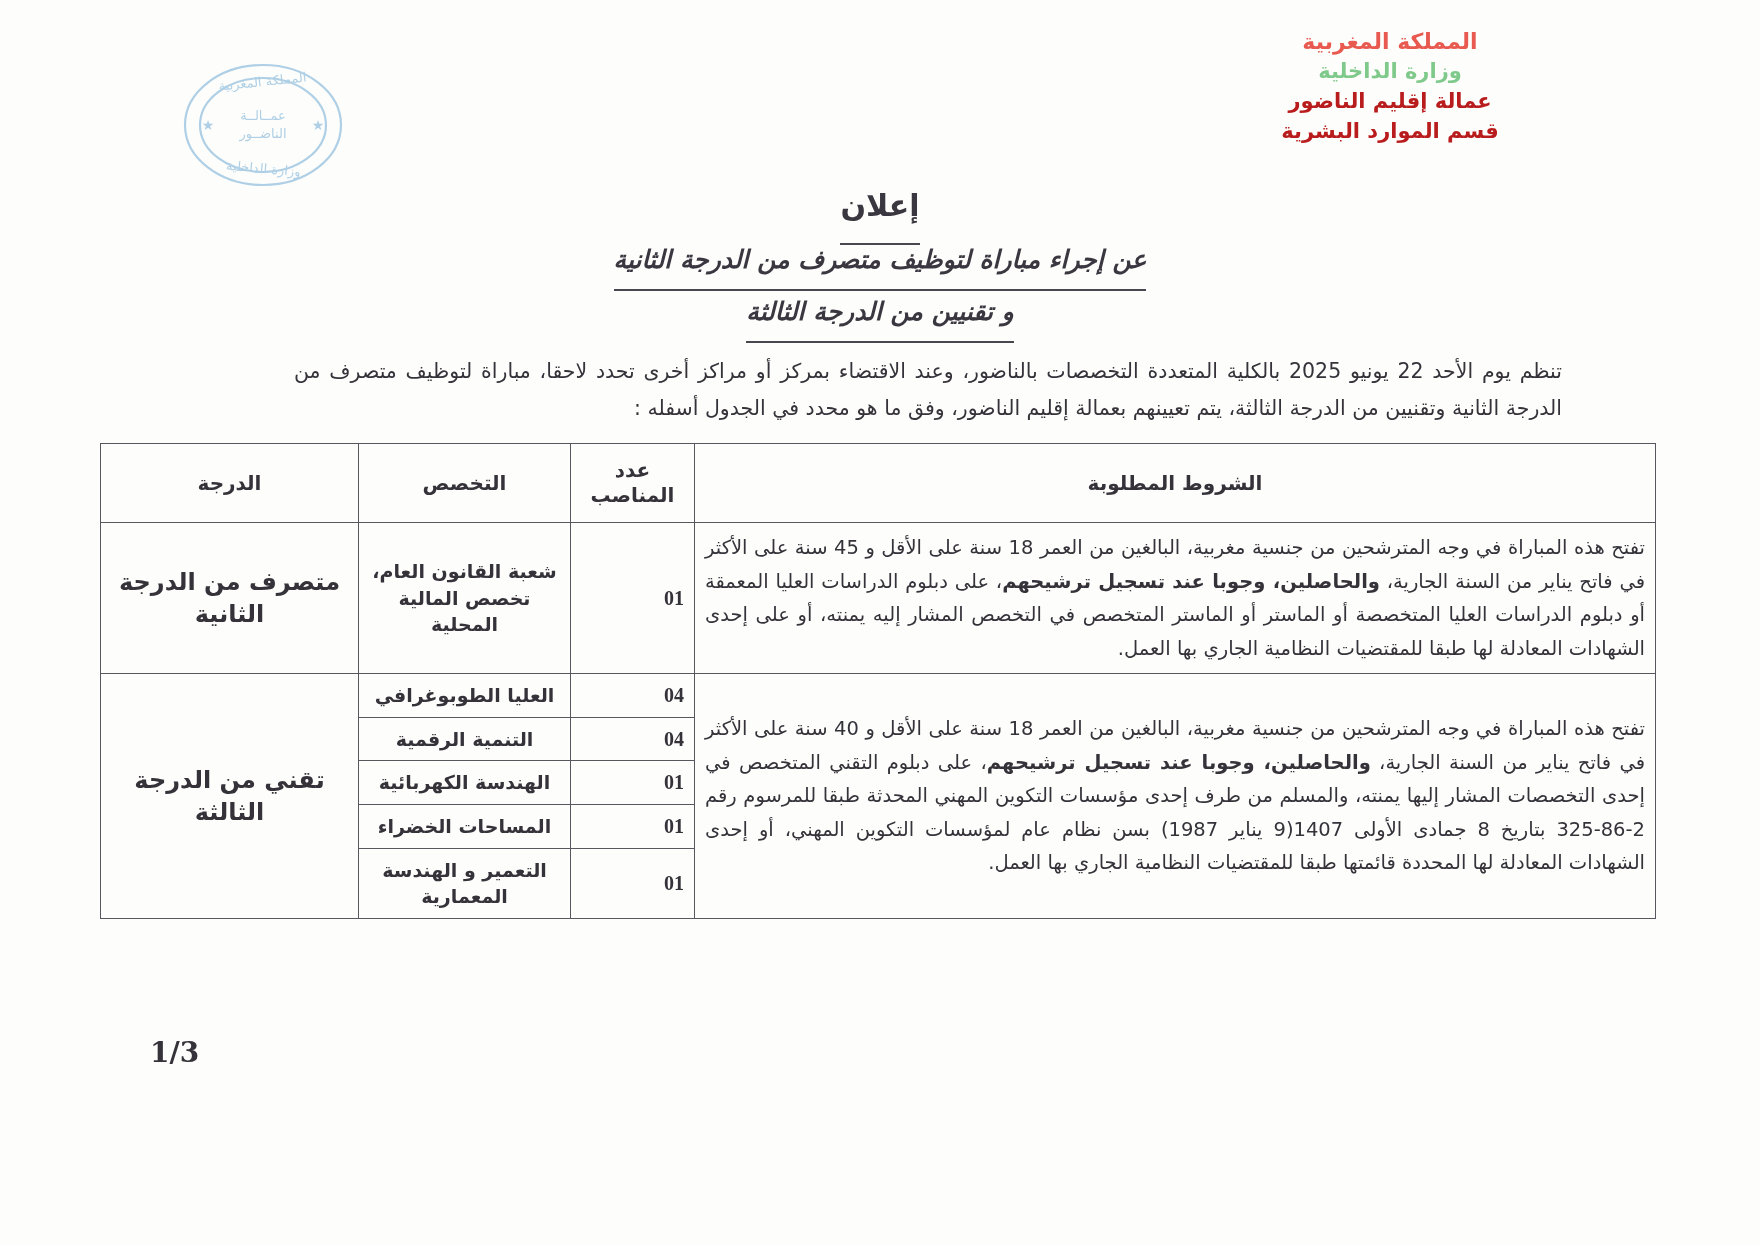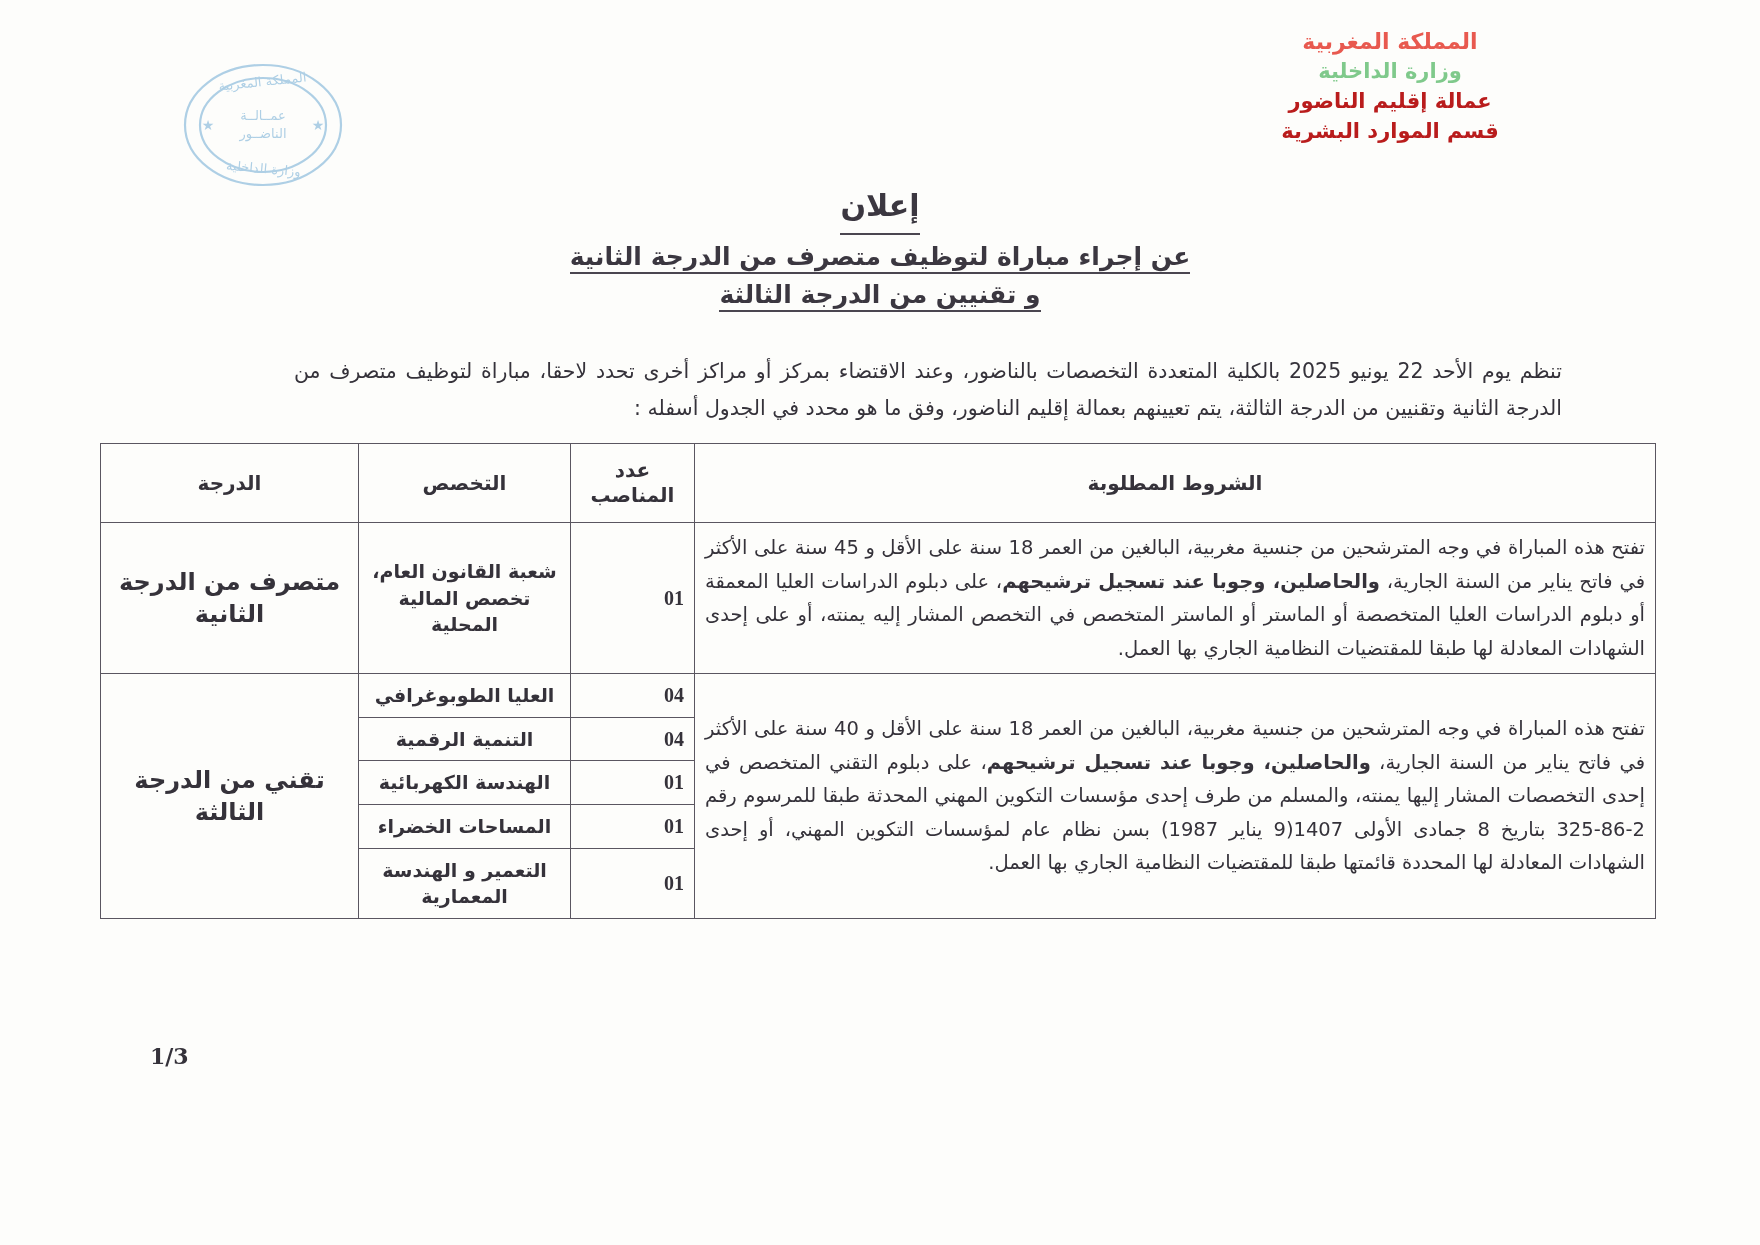--- a/index.html
+++ b/index.html
@@ -65,35 +65,35 @@
     left: 0;
     right: 0;
     text-align: center;
   }
   .title-main {
     font-size: 30px;
     font-weight: 700;
     color: #3b3740;
     display: inline-block;
     border-bottom: 2.5px solid #4a4650;
-    padding-bottom: 10px;
-    margin-bottom: 7px;
+    padding-bottom: 20px;
     letter-spacing: .5px;
   }
   .title-sub1, .title-sub2 {
     font-size: 25px;
     font-weight: 700;
     color: #3b3740;
     display: block;
   }
   .title-sub1 span, .title-sub2 span {
     display: inline-block;
     border-bottom: 2.5px solid #4a4650;
-    padding-bottom: 1px;
+    padding-bottom: 15px;
     margin-bottom: 6px;
+    font-style: italic;
   }
 
   
   .intro {
     position: absolute;
     top: 332px;
     right: 198px;
     width: 1268px;
     font-size: 20.5px;
     line-height: 1.85;
@@ -157,21 +157,21 @@
     font-weight: 500;
     padding: 12px 14px;
   }
   td.c-cond b { font-weight: 800; }
 
   
   .pagenum {
     position: absolute;
     bottom: 176px;
     left: 150px;
-    font-size: 22px;
+    font-size: 28px;
     font-weight: 700;
     color: #35323a;
     font-family: "DejaVu Serif", "Liberation Serif", serif;
   }
 </style>
 </head>
 <body>
 
 <div class="page">
 

